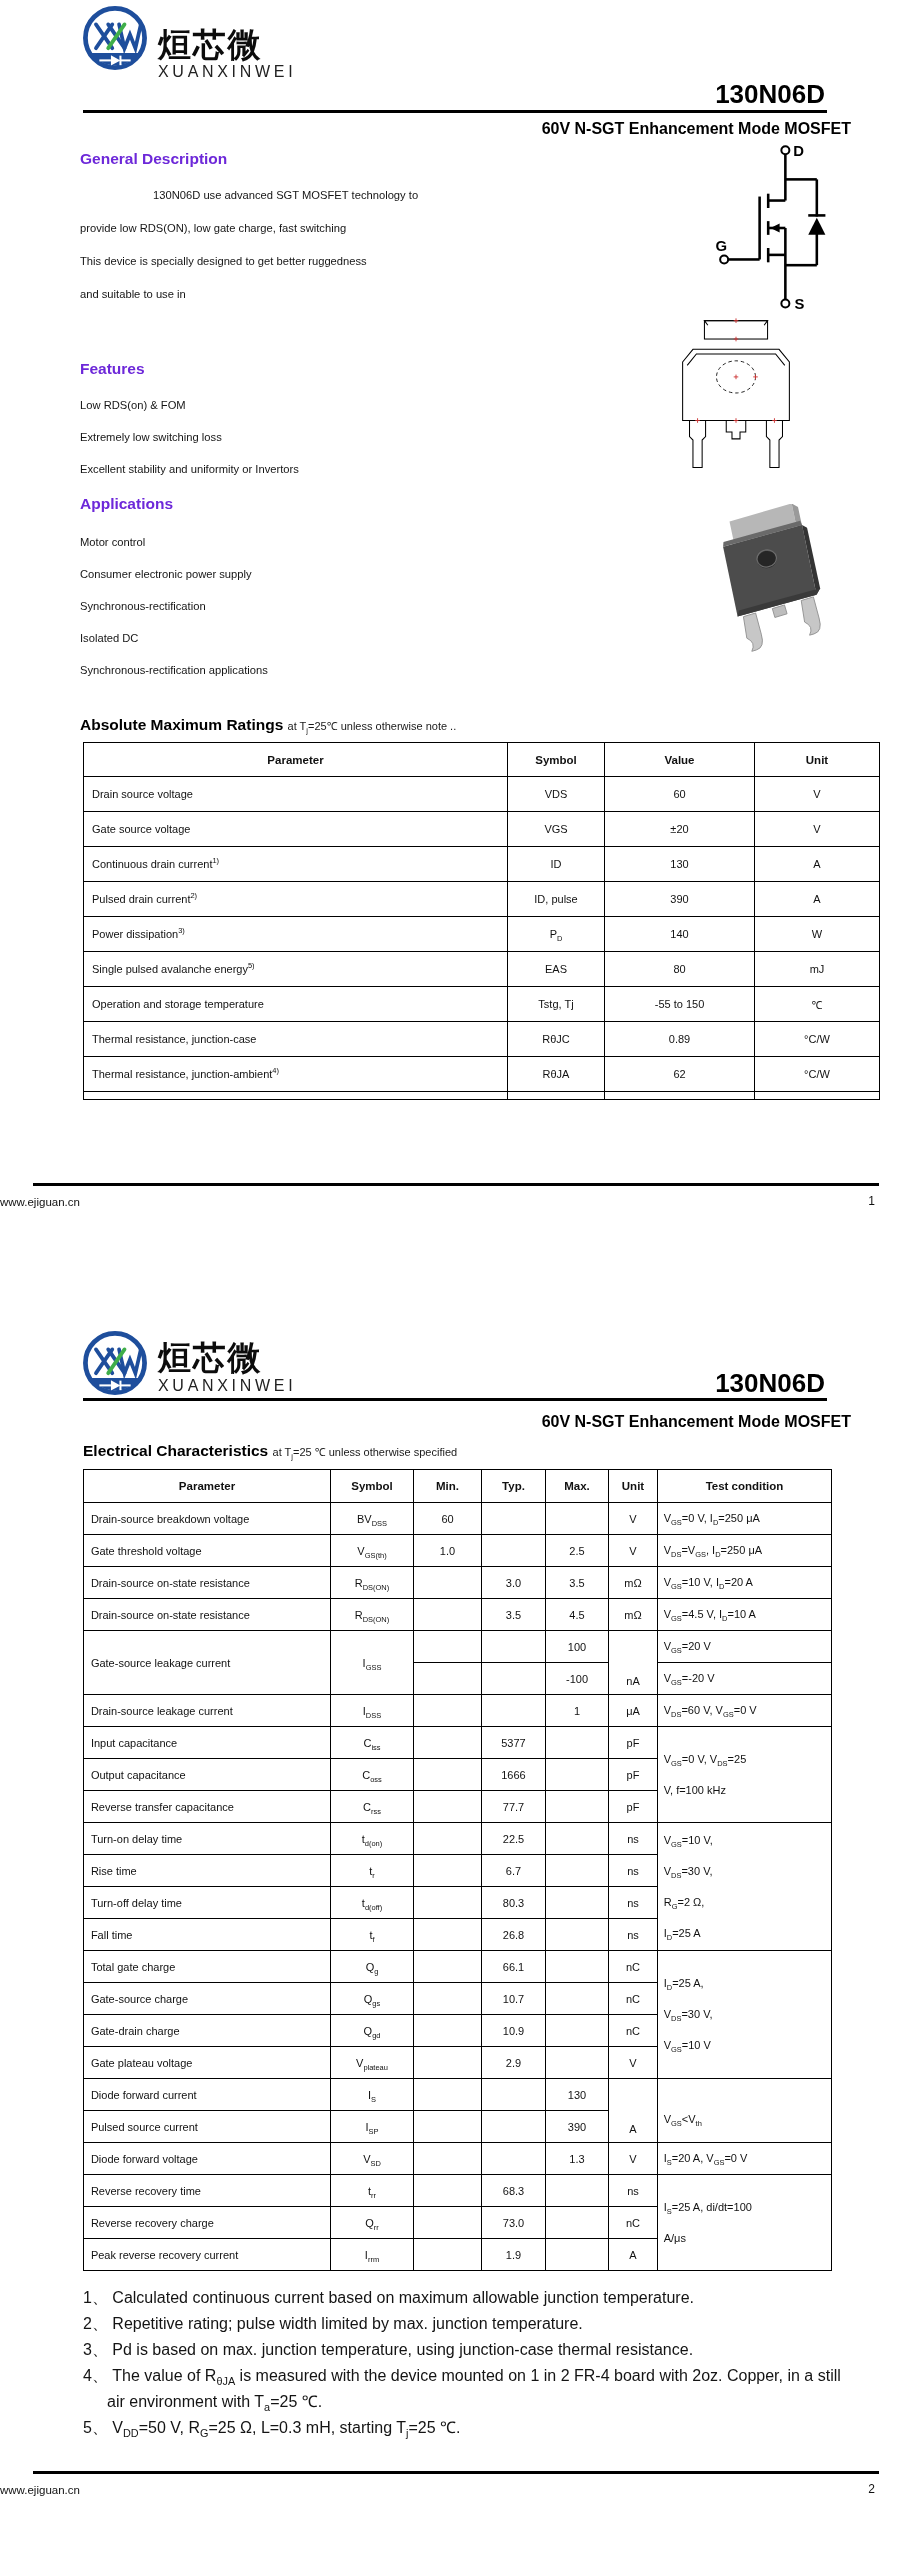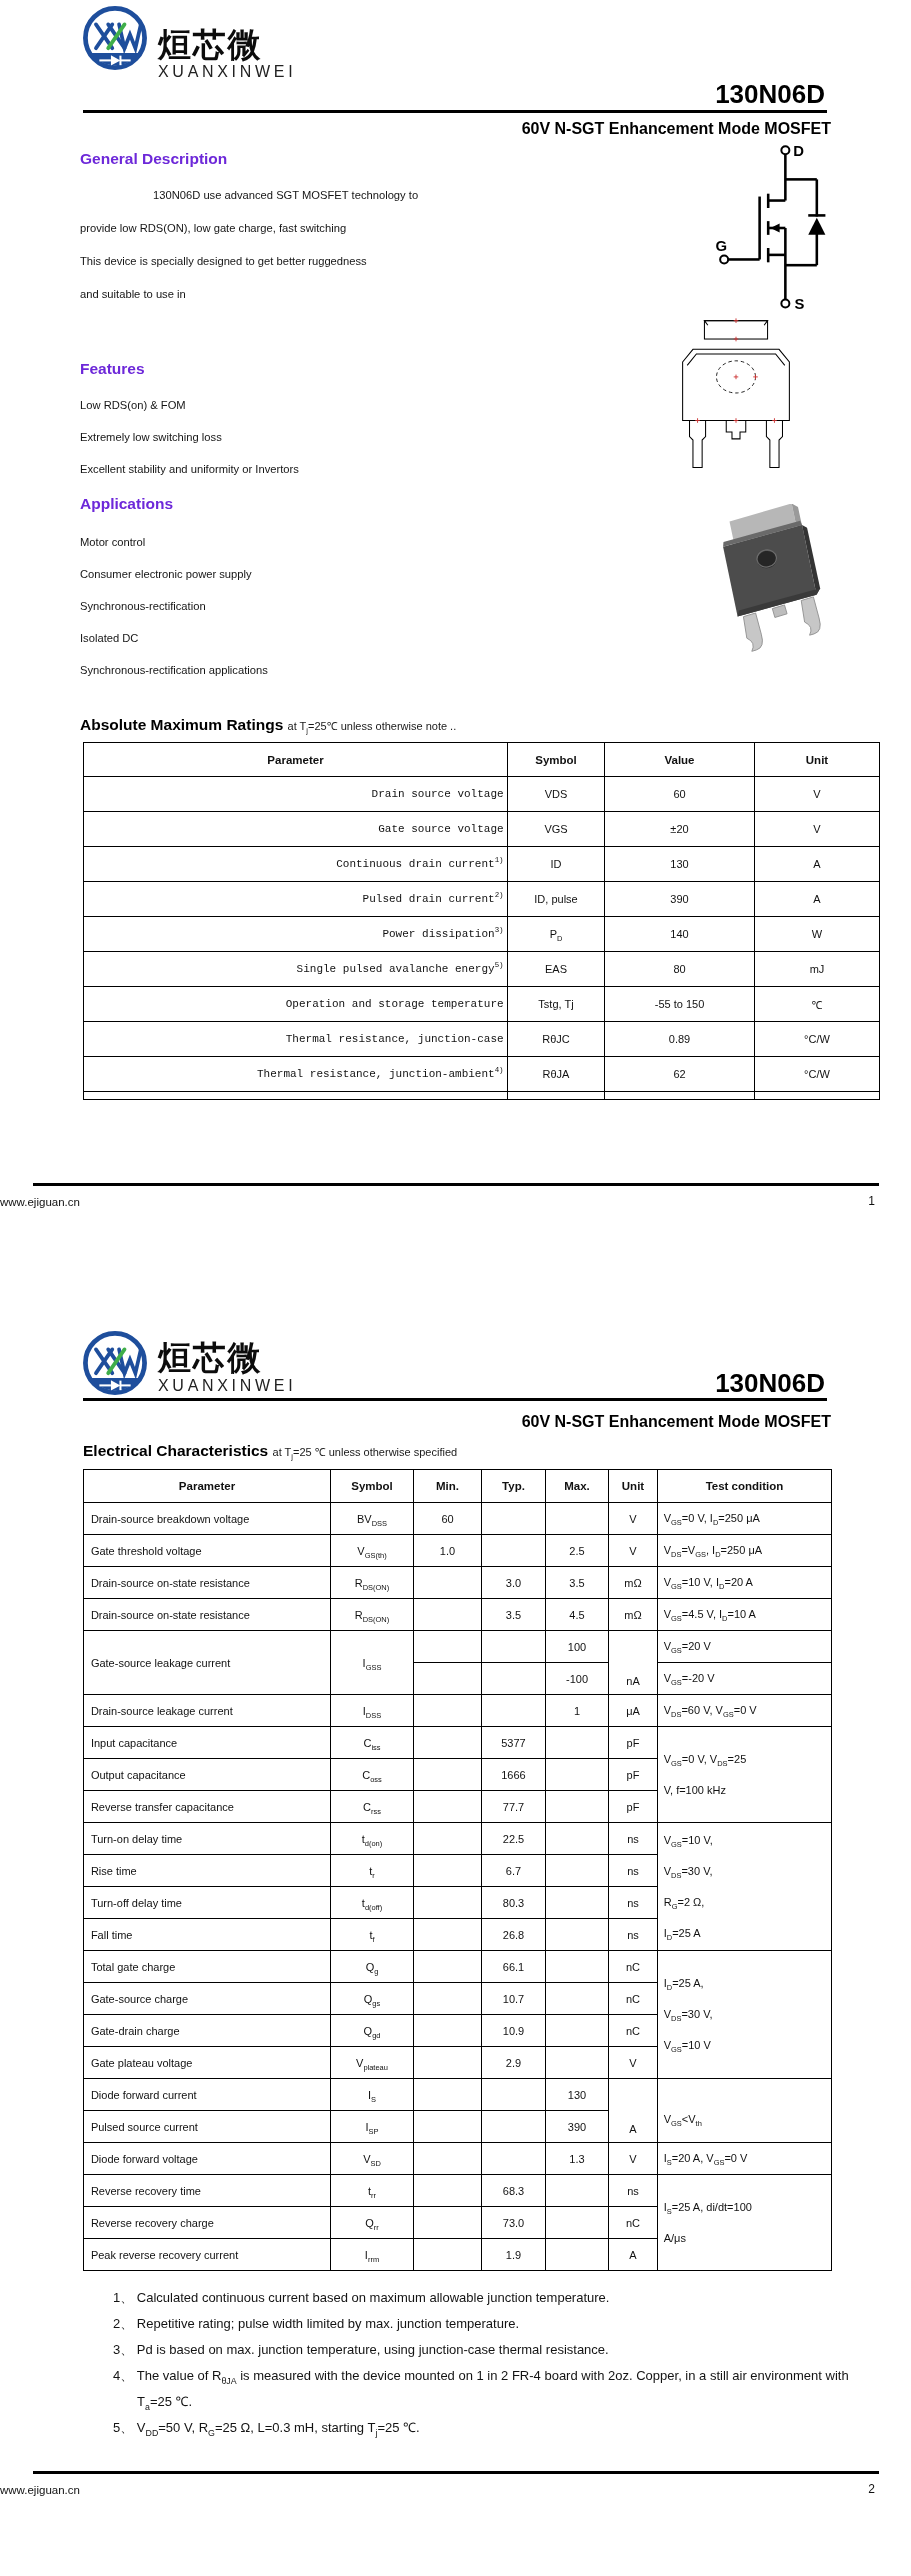--- a/index.html
+++ b/index.html
@@ -5,50 +5,50 @@
   html,body{margin:0;padding:0;background:#ffffff;}
   body{width:911px;font-family:"Liberation Sans", sans-serif;color:#111;}
   .page{position:relative;width:911px;height:1288px;background:#fff;overflow:hidden;}
   
   .logo-svg{position:absolute;left:81px;width:68px;height:68px;}
   .brand-text{position:absolute;left:158px;}
   .brand-cn{font-size:33px;font-weight:bold;color:#0c0c0c;letter-spacing:1.7px;line-height:1.05;}
   .brand-en{font-size:16px;letter-spacing:3.7px;color:#222;margin-top:1px;}
   .part-number{position:absolute;right:86px;font-size:26px;font-weight:bold;color:#000;}
   .header-rule{position:absolute;left:83px;width:744px;height:2.9px;background:#000;}
-  .subtitle{position:absolute;right:80px;font-size:16px;font-weight:bold;color:#000;}
+  .subtitle{position:absolute;right:60px;font-size:16px;font-weight:bold;color:#000;}
   
   .sec-title{position:absolute;left:80px;font-size:15.5px;font-weight:bold;color:#6d28d9;}
   .body-lines{position:absolute;left:80px;width:425px;font-size:11.2px;color:#151515;}
   .body-lines .ln{height:33px;}
   .body-lines .indent{padding-left:73px;}
   .list-lines{position:absolute;left:80px;width:425px;font-size:11.2px;color:#151515;}
   .list-lines .ln{height:32px;}
   .ratings-title{position:absolute;left:80px;font-size:15.5px;font-weight:bold;color:#000;}
   .ratings-title .suffix{font-size:11px;font-weight:normal;color:#1a1a1a;}
   
   table{border-collapse:collapse;table-layout:fixed;}
   .abs-table{position:absolute;left:83px;top:742px;width:796px;border:1.7px solid #000;}
   .abs-table th,.abs-table td{border:0.9px solid #000;font-size:11px;text-align:center;vertical-align:middle;padding:0 3.4px;}
   .abs-table th{font-weight:bold;font-size:11.5px;height:33px;}
   .abs-table td{height:34px;}
-  .abs-table td.param{text-align:right;padding-left:8px;font-family:Liberation Mono, monospace;}
+  .abs-table td.param{text-align:left;padding-left:8px;}
   .abs-table tr.spacer td{height:6.9px;}
   .elec-table{position:absolute;left:83px;top:181px;width:748px;border:1.7px solid #000;}
   .elec-table th,.elec-table td{border:0.9px solid #000;font-size:11px;text-align:center;vertical-align:middle;padding:0 2.9px;}
   .elec-table th{font-weight:bold;font-size:11.5px;height:32px;border-bottom-width:1.4px;}
   .elec-table td{height:31px;}
   .elec-table td.param{text-align:left;padding-left:6.9px;}
   .elec-table td.cond{text-align:left;padding-left:5.7px;white-space:pre-line;line-height:31px;}
   .elec-table tr.thick td{border-top-width:1.4px;}
   .elec-table td.vlow{vertical-align:bottom;padding-bottom:6.9px;}
   sub{font-size:68%;line-height:0;}
   sup{font-size:68%;line-height:0;}
   
-  .notes{position:absolute;left:83px;top:997px;width:763px;font-size:13px;color:#141414;margin-left:30px;}
+  .notes{position:absolute;left:83px;top:997px;width:763px;font-size:16px;color:#141414;}
   .notes .note{padding-left:24px;text-indent:-24px;line-height:26px;}
   
   .footer-rule{position:absolute;left:33px;top:1183px;width:846px;height:2.9px;background:#000;}
   .footer-url{position:absolute;left:0;top:1196px;width:100%;text-align:left;font-size:11.5px;color:#111;}
   .footer-page{position:absolute;right:36px;top:1194px;font-size:12px;color:#111;}
   
   .mosfet-svg{position:absolute;left:711px;top:142px;}
   .outline-svg{position:absolute;left:670px;top:317px;}
   .photo-svg{position:absolute;left:719px;top:504px;}
 </style>

